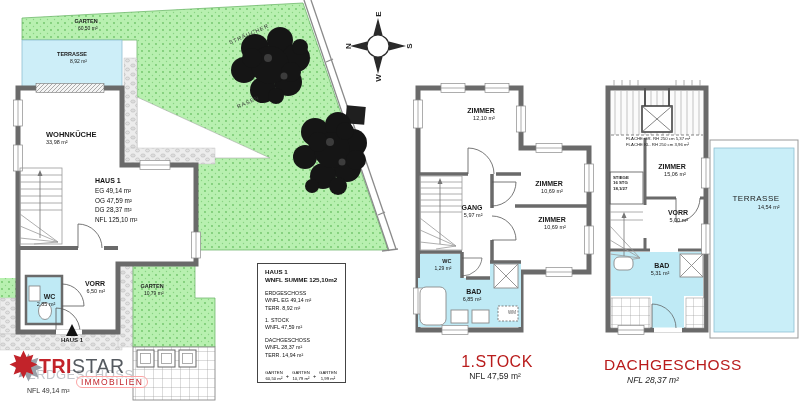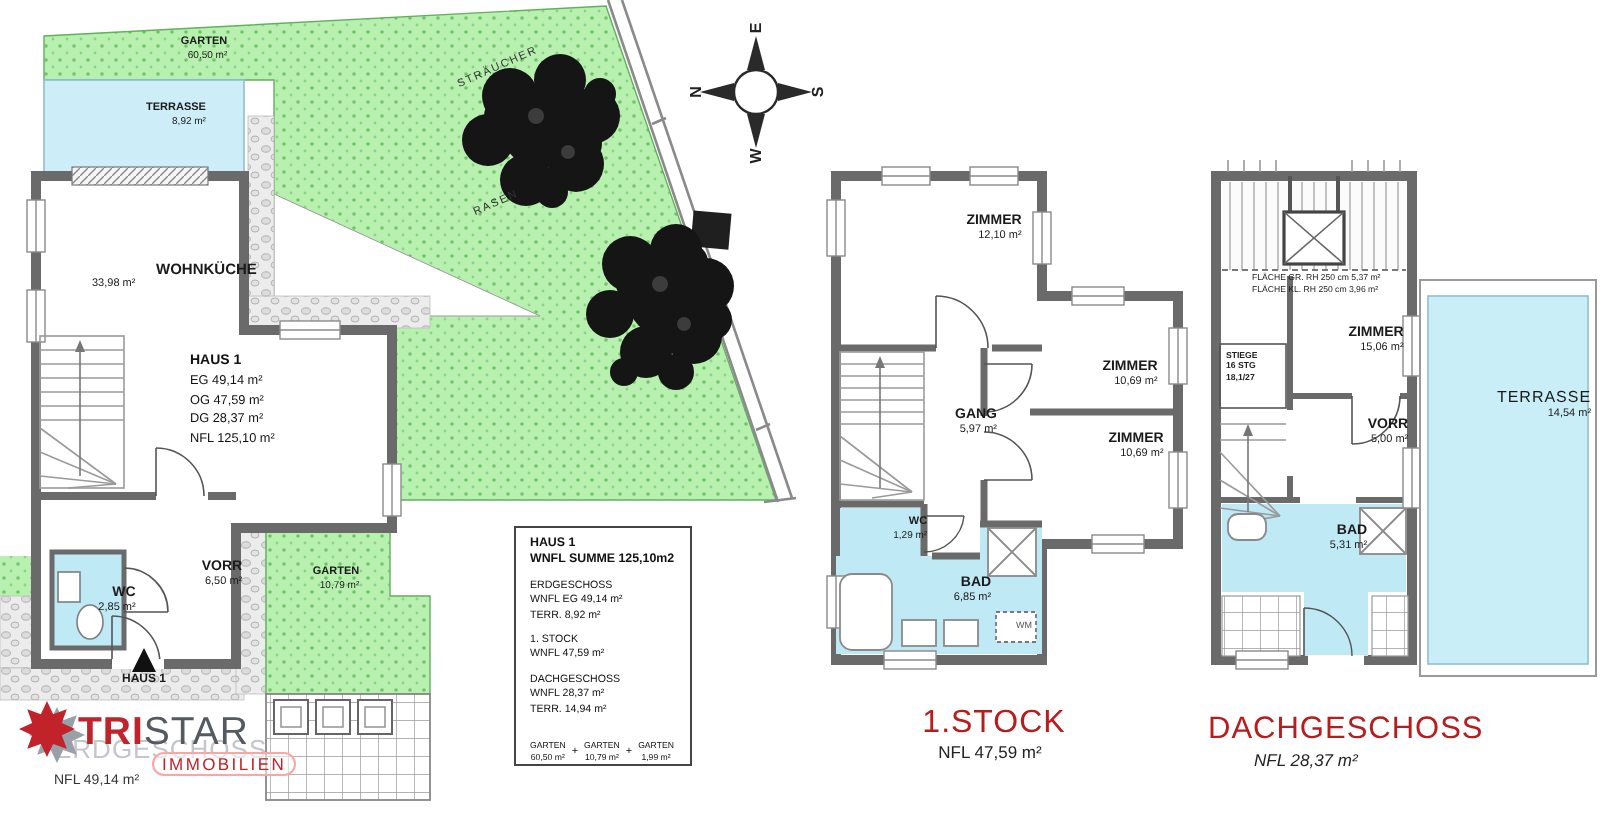--- a/index.html
+++ b/index.html
@@ -1,21 +1,21 @@
 <!DOCTYPE html>
 <html><head>
 <meta charset="utf-8">
 <style>
   html,body{margin:0;padding:0;background:#fff;}
   #canvas{position:relative;width:800px;height:413px;background:#fff;overflow:hidden;
           font-family:"Liberation Sans",sans-serif;}
   #plan-svg{position:absolute;left:0;top:0;z-index:1;}
   .lbl{position:absolute;z-index:5;color:#1a1a1a;white-space:nowrap;}
   .room{position:absolute;z-index:5;text-align:right;transform:translateX(-50%);color:#1a1a1a;white-space:nowrap;}
-  .room .rn{font-weight:bold;font-size:7px;line-height:1.2;margin-left:32px;}
+  .room .rn{font-weight:bold;font-size:7px;line-height:1.2;}
   .room .ra{font-size:5.5px;line-height:1.3;}
   .room.small .rn{font-size:5.5px;}
   .room.small .ra{font-size:5px;}
   .leftalign{transform:none;text-align:left;}
   .rot{transform-origin:0 0;}
   .haus-info{position:absolute;left:95px;top:177px;z-index:5;color:#111;}
   .haus-info .hi-t{font-weight:bold;font-size:7px;margin-bottom:2px;}
   .haus-info div.hi-l{font-size:6.4px;line-height:1.52;}
   .compass-letter{position:absolute;z-index:5;font-size:8px;font-weight:bold;color:#222;
                   transform:translate(-50%,-50%) rotate(-90deg);}

